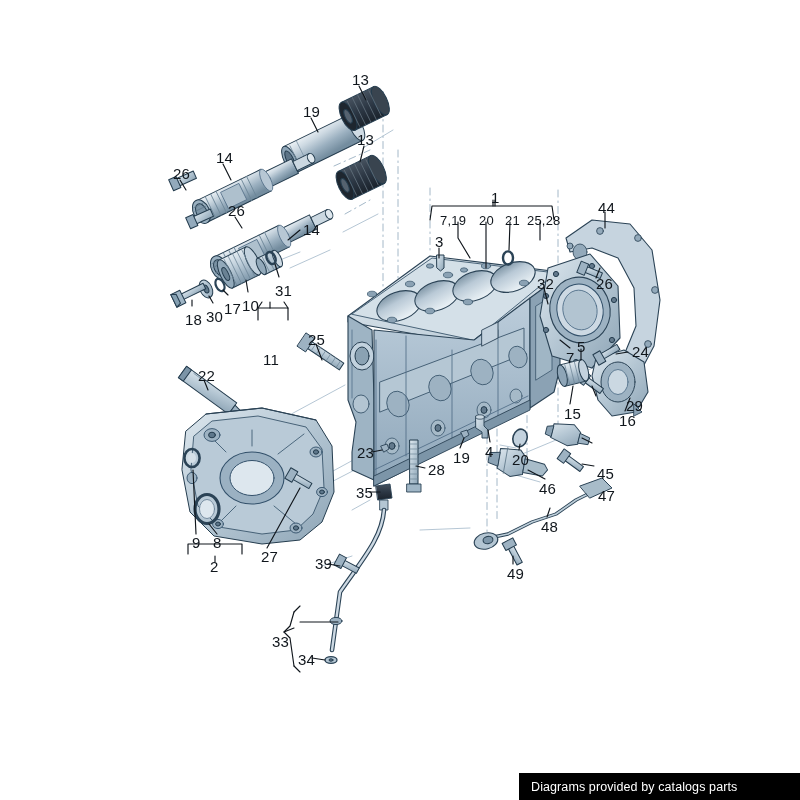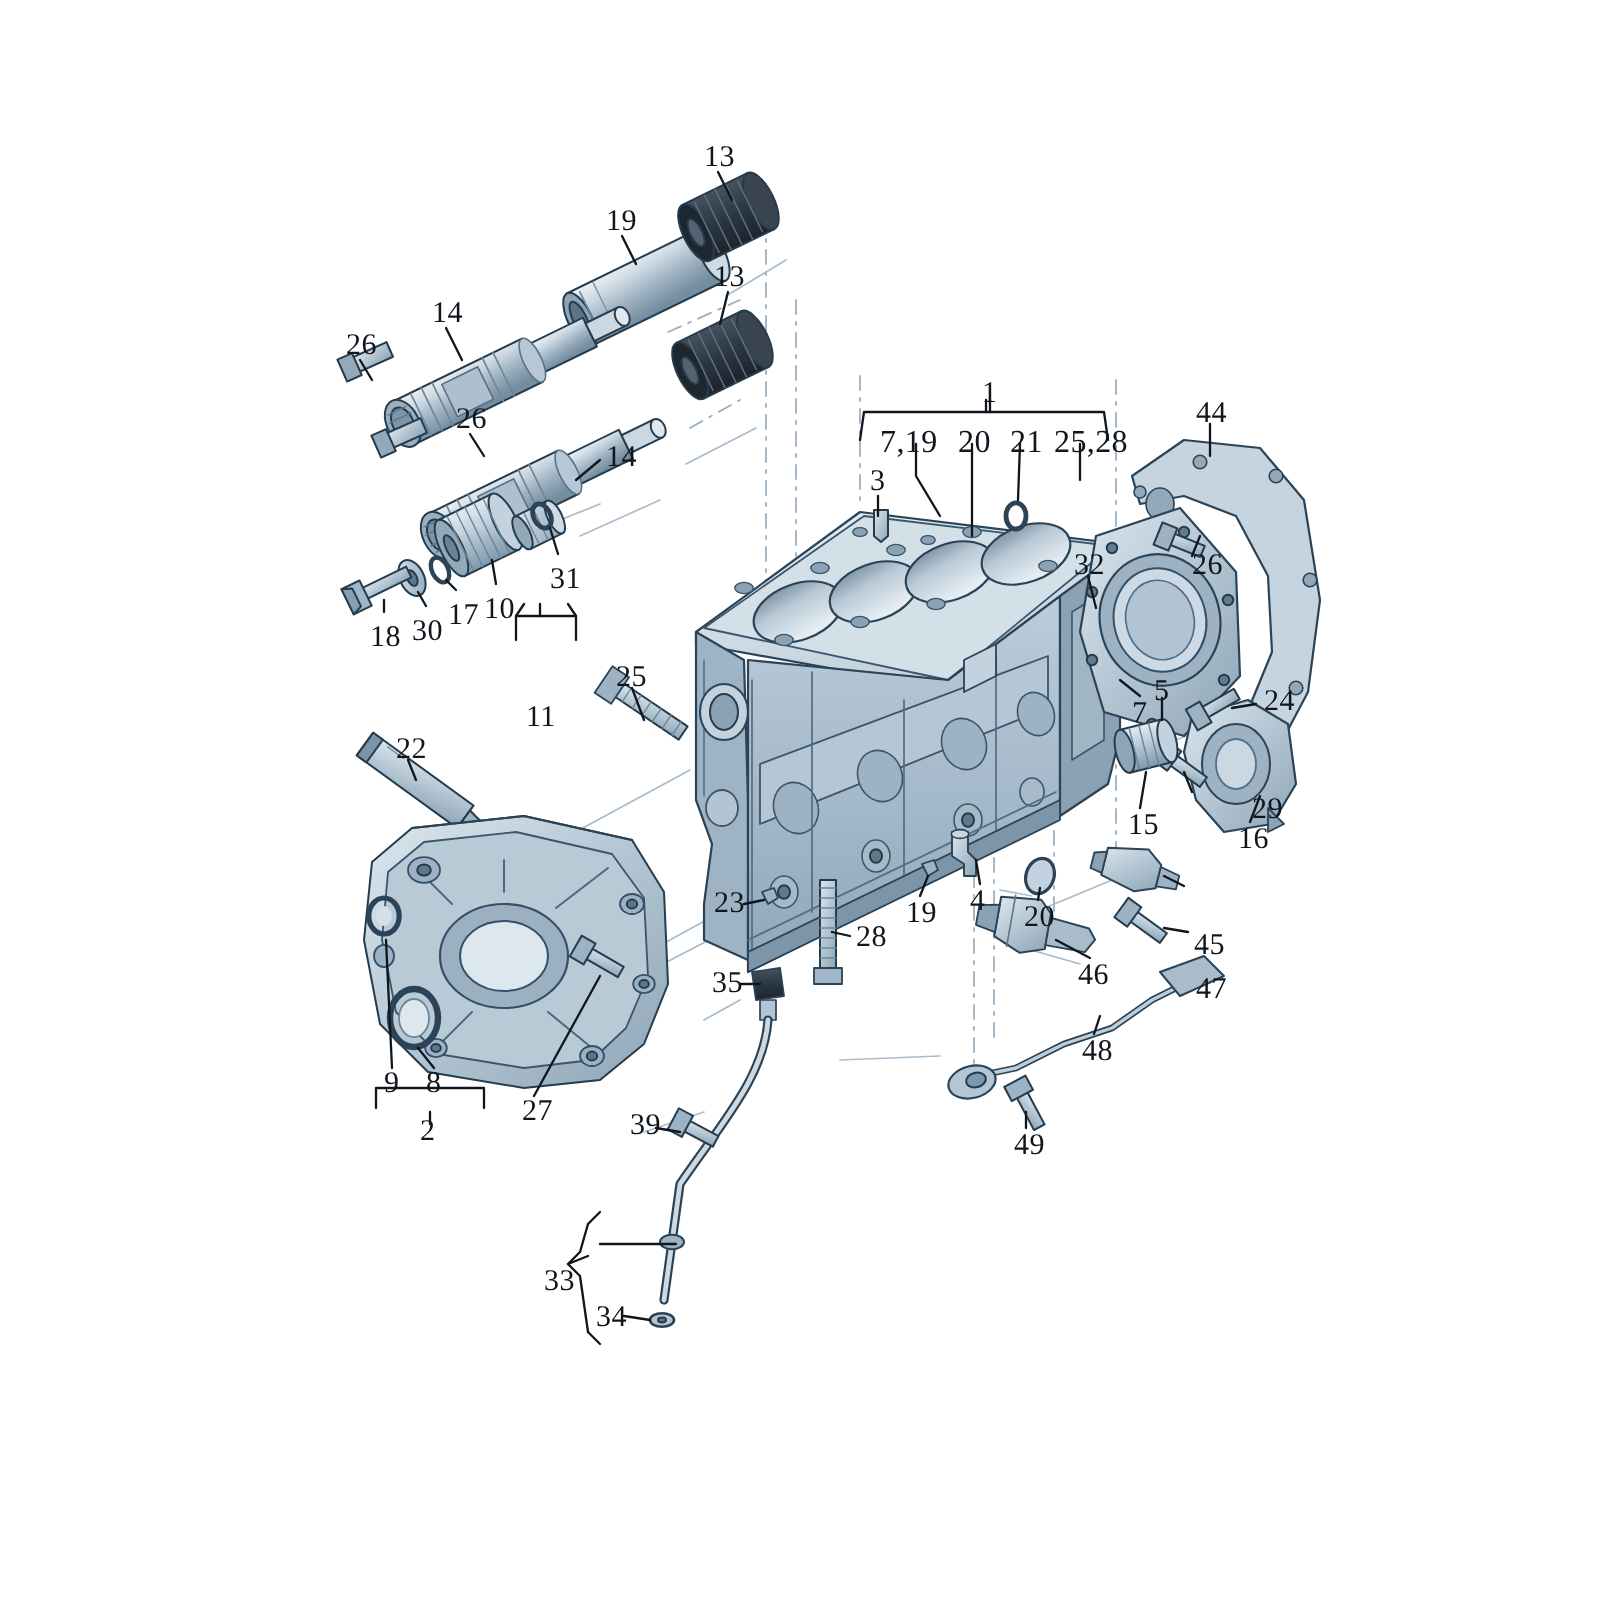--- a/index.html
+++ b/index.html
@@ -1,22 +1,22 @@
 <!DOCTYPE html>
 <html><head>
 <meta charset="utf-8">
 <style>
   html,body{margin:0;padding:0;background:#ffffff;}
   body{width:800px;height:800px;position:relative;overflow:hidden;
        font-family:"Liberation Sans","DejaVu Sans",sans-serif;}
-  #stage{position:absolute;inset:0;width:652px;height:800px;font-family:Liberation Serif, serif;}
+  #stage{position:absolute;inset:0;width:652px;height:800px;}
   #stage svg{position:absolute;top:0;left:0;}
   .lbl{position:absolute;font-size:15px;color:#10161c;white-space:nowrap;
        letter-spacing:.2px;line-height:1;}
-  .lbl.sm{font-size:16px;}
+  .lbl.sm{font-size:13px;}
   #footer-banner{position:absolute;left:519px;top:773px;width:281px;height:27px;
        background:#000000;color:#ffffff;display:flex;align-items:center;
        padding-left:12px;box-sizing:border-box;}
   #footer-banner span{font-size:12.5px;letter-spacing:.1px;}
 </style>
 </head>
 <body>
 
 <div id="stage">
 
@@ -687,14 +687,17 @@
 <div class="lbl" style="left:192px;top:535px;">9</div>
 <div class="lbl" style="left:213px;top:535px;">8</div>
 <div class="lbl" style="left:541px;top:519px;">48</div>
 <div class="lbl" style="left:261px;top:549px;">27</div>
 <div class="lbl" style="left:210px;top:559px;">2</div>
 <div class="lbl" style="left:315px;top:556px;">39</div>
 <div class="lbl" style="left:507px;top:566px;">49</div>
 <div class="lbl" style="left:272px;top:634px;">33</div>
 <div class="lbl" style="left:298px;top:652px;">34</div>
 
-
+<div id="footer-banner">
+  <span>Diagrams provided by catalogs parts</span>
 </div>
 
+</div>
+
 </body></html>

